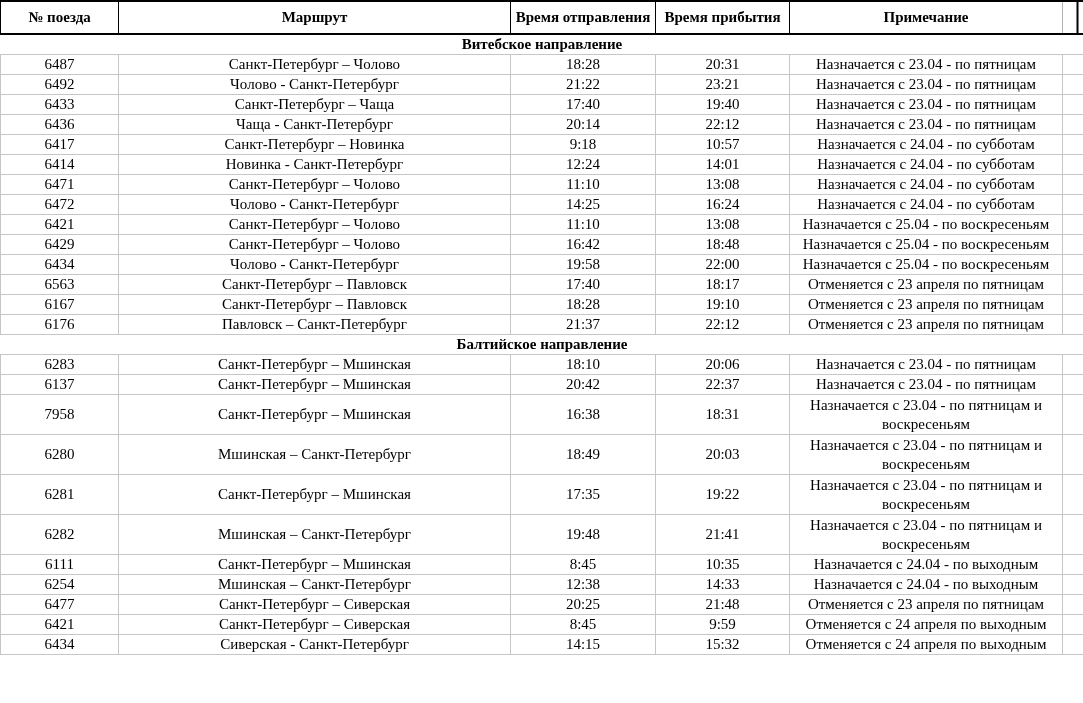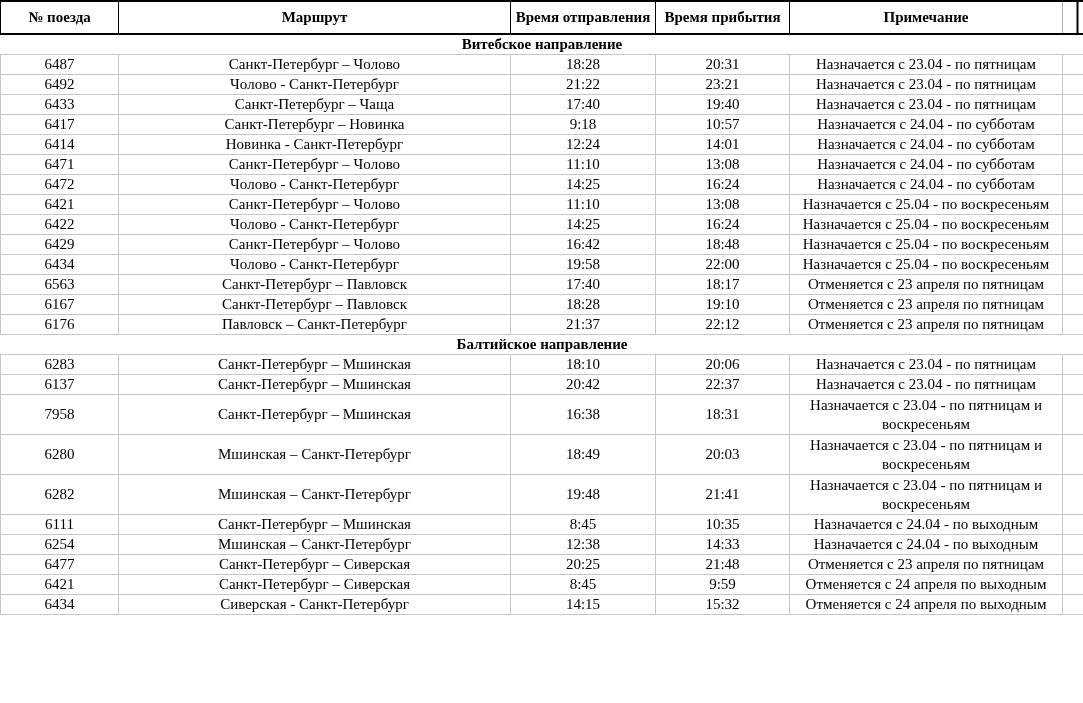--- a/index.html
+++ b/index.html
@@ -97,20 +97,28 @@
       </tr>
       <tr class="data-row">
         <td>6433</td>
         <td>Санкт-Петербург – Чаща</td>
         <td>17:40</td>
         <td>19:40</td>
         <td>Назначается с 23.04 - по пятницам</td>
         <td class="sliver"></td>
       </tr>
       <tr class="data-row">
+        <td>6436</td>
+        <td>Чаща - Санкт-Петербург</td>
+        <td>20:14</td>
+        <td>22:12</td>
+        <td>Назначается с 23.04 - по пятницам</td>
+        <td class="sliver"></td>
+      </tr>
+      <tr class="data-row">
         <td>6417</td>
         <td>Санкт-Петербург – Новинка</td>
         <td>9:18</td>
         <td>10:57</td>
         <td>Назначается с 24.04 - по субботам</td>
         <td class="sliver"></td>
       </tr>
       <tr class="data-row">
         <td>6414</td>
         <td>Новинка - Санкт-Петербург</td>
@@ -137,28 +145,20 @@
       </tr>
       <tr class="data-row">
         <td>6421</td>
         <td>Санкт-Петербург – Чолово</td>
         <td>11:10</td>
         <td>13:08</td>
         <td>Назначается с 25.04 - по воскресеньям</td>
         <td class="sliver"></td>
       </tr>
       <tr class="data-row">
-        <td>6422</td>
-        <td>Чолово - Санкт-Петербург</td>
-        <td>14:25</td>
-        <td>16:24</td>
-        <td>Назначается с 25.04 - по воскресеньям</td>
-        <td class="sliver"></td>
-      </tr>
-      <tr class="data-row">
         <td>6429</td>
         <td>Санкт-Петербург – Чолово</td>
         <td>16:42</td>
         <td>18:48</td>
         <td>Назначается с 25.04 - по воскресеньям</td>
         <td class="sliver"></td>
       </tr>
       <tr class="data-row">
         <td>6434</td>
         <td>Чолово - Санкт-Петербург</td>
@@ -220,20 +220,28 @@
       </tr>
       <tr class="data-row tall">
         <td>6280</td>
         <td>Мшинская – Санкт-Петербург</td>
         <td>18:49</td>
         <td>20:03</td>
         <td>Назначается с 23.04 - по пятницам и воскресеньям</td>
         <td class="sliver"></td>
       </tr>
       <tr class="data-row tall">
+        <td>6281</td>
+        <td>Санкт-Петербург – Мшинская</td>
+        <td>17:35</td>
+        <td>19:22</td>
+        <td>Назначается с 23.04 - по пятницам и воскресеньям</td>
+        <td class="sliver"></td>
+      </tr>
+      <tr class="data-row tall">
         <td>6282</td>
         <td>Мшинская – Санкт-Петербург</td>
         <td>19:48</td>
         <td>21:41</td>
         <td>Назначается с 23.04 - по пятницам и воскресеньям</td>
         <td class="sliver"></td>
       </tr>
       <tr class="data-row">
         <td>6111</td>
         <td>Санкт-Петербург – Мшинская</td>

